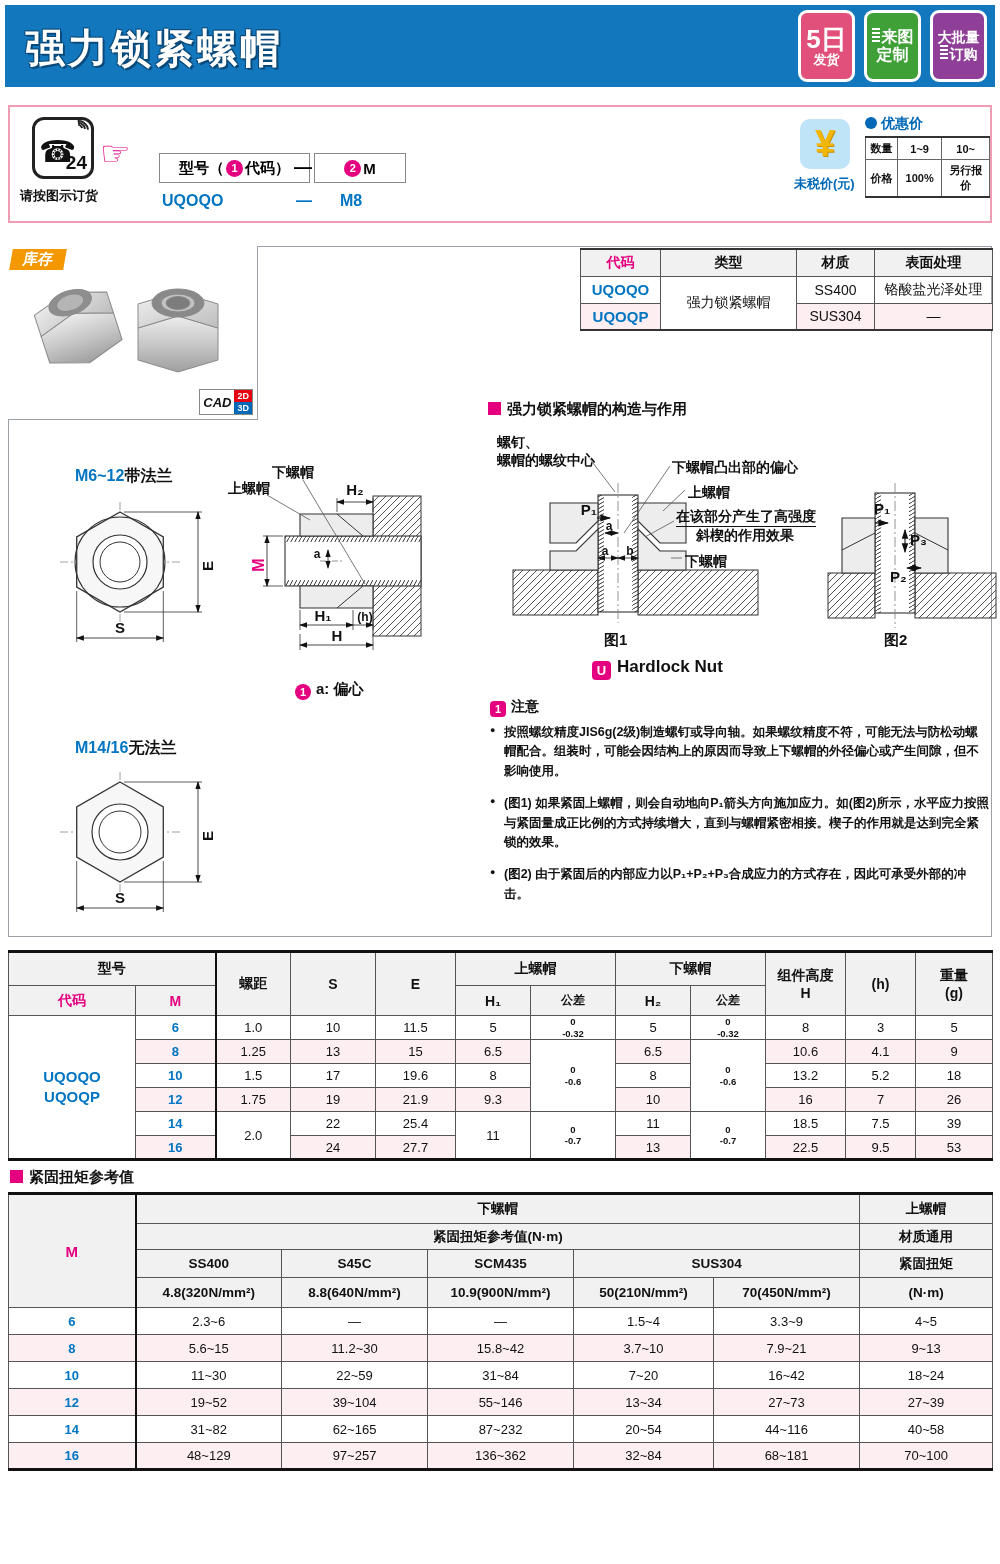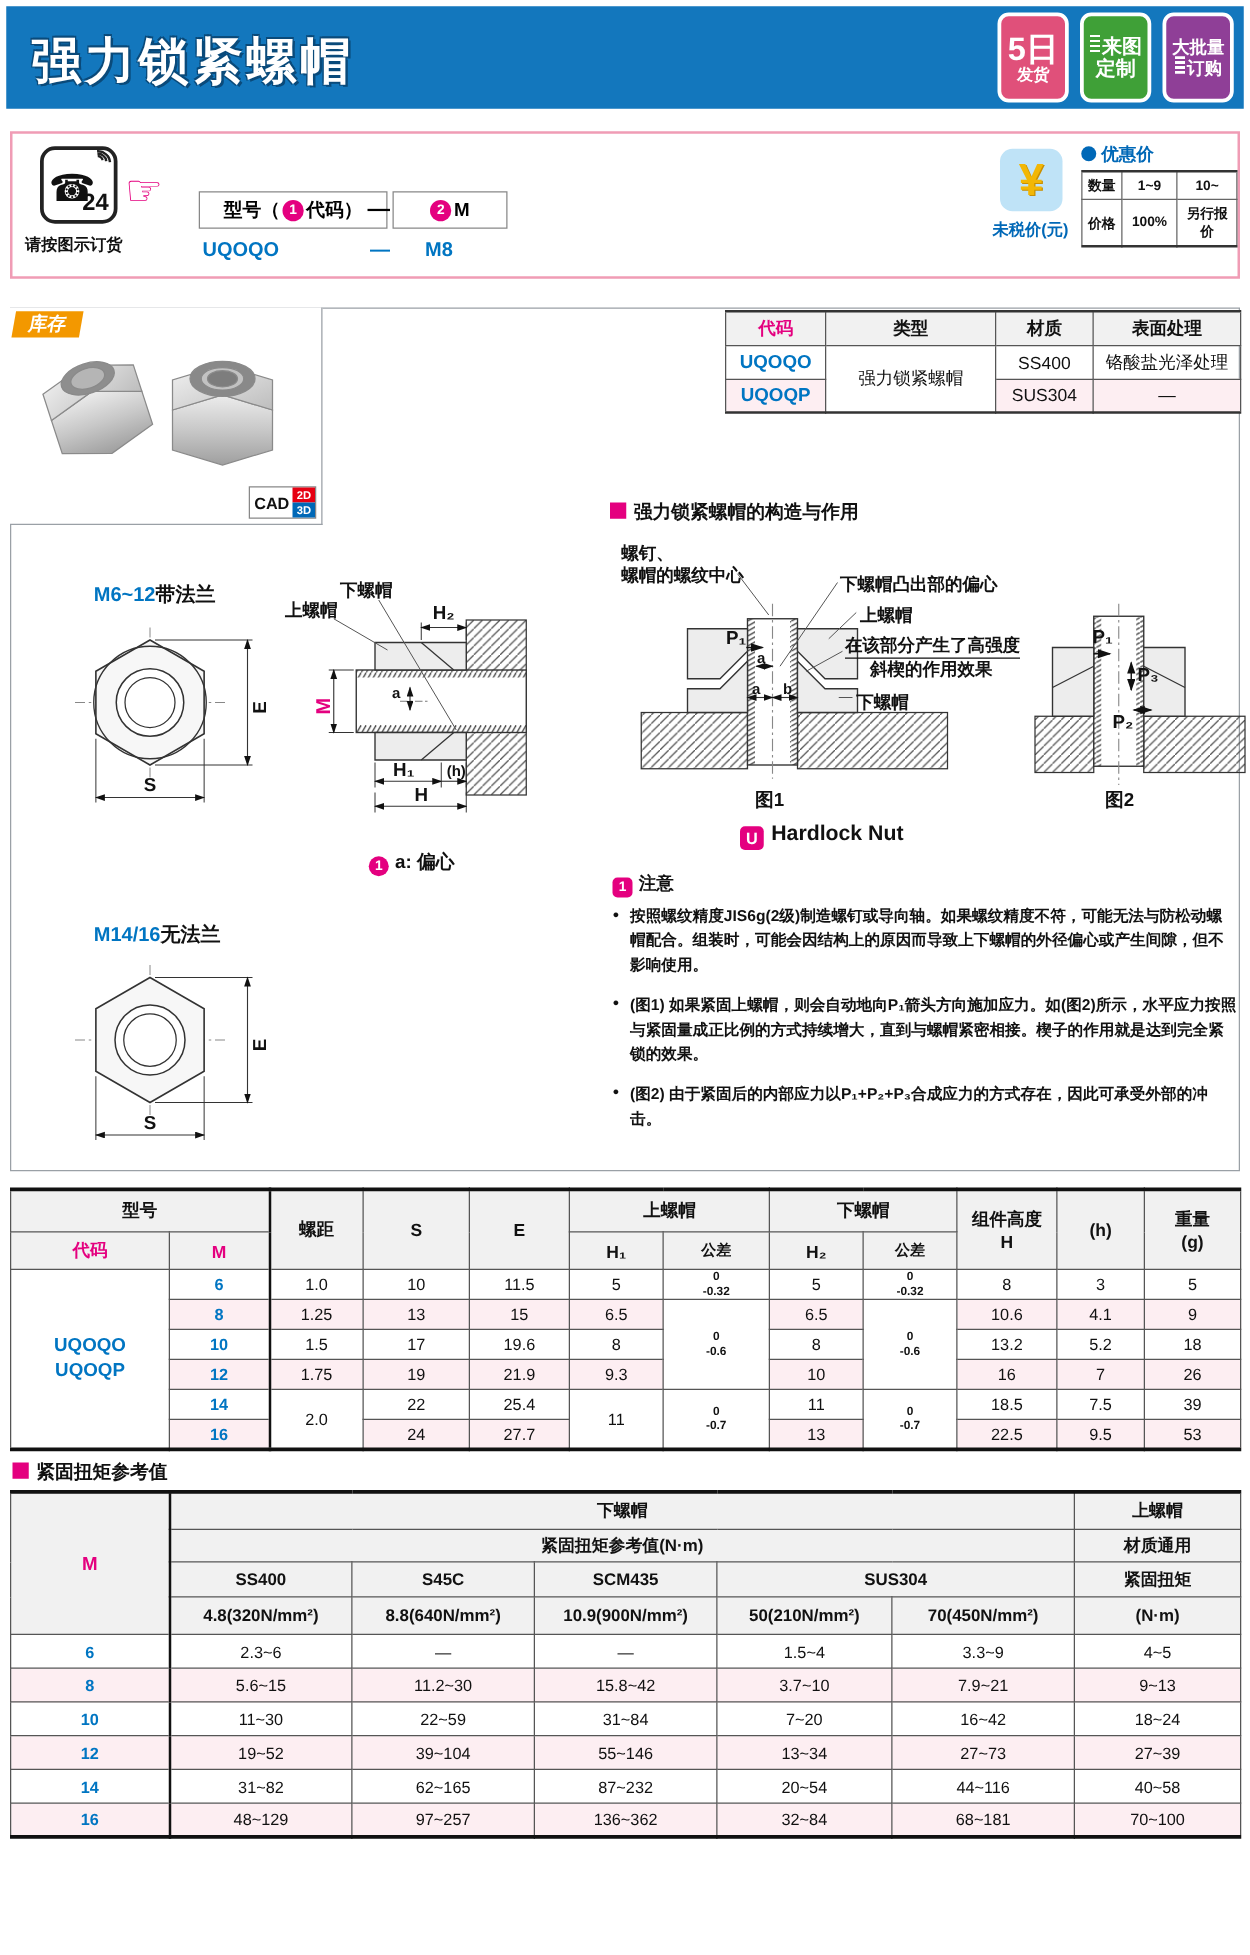--- a/index.html
+++ b/index.html
@@ -47,21 +47,21 @@
 .price-title { position:absolute; left:855px; top:8px; color:#0068b7; font-weight:bold; font-size:14px; }
 .pdot { display:inline-block; width:12px; height:12px; border-radius:50%; background:#0068b7; margin-right:4px; vertical-align:-1px; }
 .price-table { position:absolute; left:855px; top:29px; border-collapse:collapse; border-top:2px solid #333; border-bottom:2px solid #333; }
 .price-table td { border:1px solid #666; font-size:11px; font-weight:bold; padding:3px 4px; text-align:center; color:#111;margin-left:48px; }
 
 
 .main-box { position:absolute; left:8px; top:246px; width:984px; height:691px; border:1px solid #9aa0a6; background:#fff; }
 .photo-box { position:absolute; left:8px; top:246px; width:250px; height:174px; border-right:1px solid #9aa0a6; border-bottom:1px solid #9aa0a6; background:#fff; }
 .stock { position:absolute; left:3px; top:3px; background:#f39800; color:#fff; font-weight:bold; font-size:15px; padding:1px 12px; transform:skewX(-10deg); }
 .cad { position:absolute; right:4px; bottom:4px; display:flex; border:1px solid #888; background:#fff; align-items:center; }
-.cad-label { font-weight:bold; font-size:13px; padding:3px 3px; color:#111; }
+.cad-label { font-weight:bold; font-style:italic; font-size:13px; padding:3px 3px; color:#111; }
 .cad-dims { display:flex; flex-direction:column; }
 .cad-2d { background:#e60012; color:#fff; font-size:9px; font-weight:bold; padding:1px 3px; }
 .cad-3d { background:#0068b7; color:#fff; font-size:9px; font-weight:bold; padding:1px 3px; }
 
 
 .code-table { position:absolute; left:580px; top:248px; width:412px; border-collapse:collapse; table-layout:fixed; border-top:2px solid #333; border-bottom:2px solid #333; }
 .code-table th, .code-table td { border:1px solid #555; text-align:center; font-size:14px; padding:0; height:27px; color:#111; }
 .code-table th { background:#f1f1f1; font-weight:bold; }
 .code-table .hcode { color:#e4007f; }
 .code-table .code { color:#0075c2; font-weight:bold; font-size:15px; }

